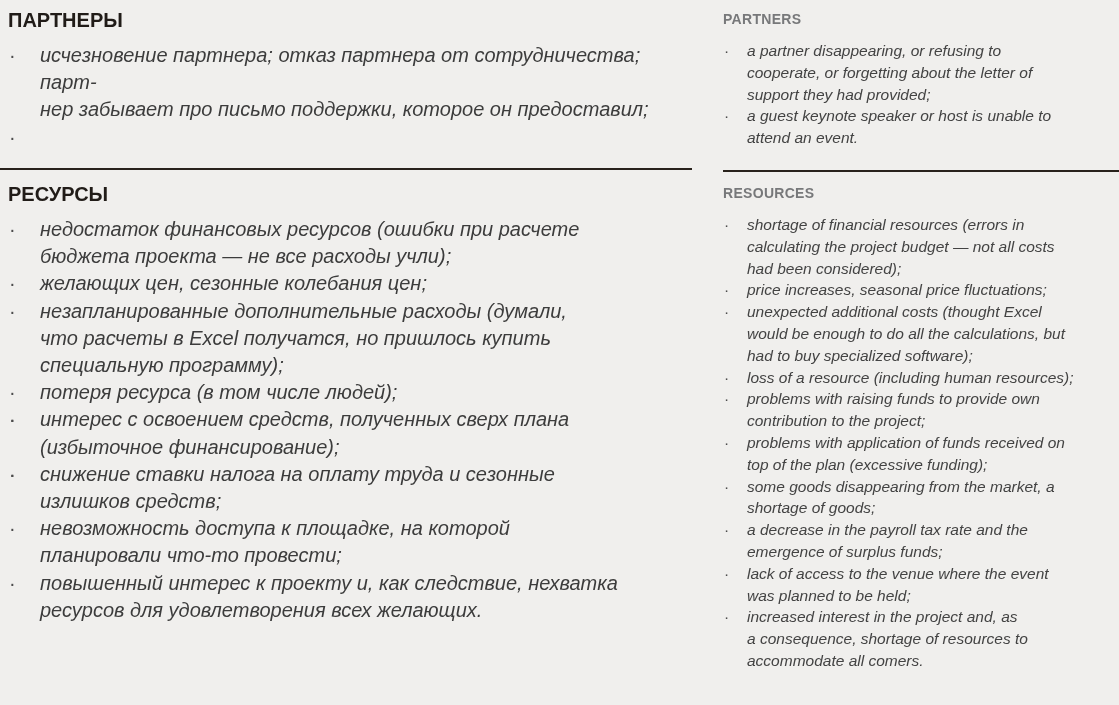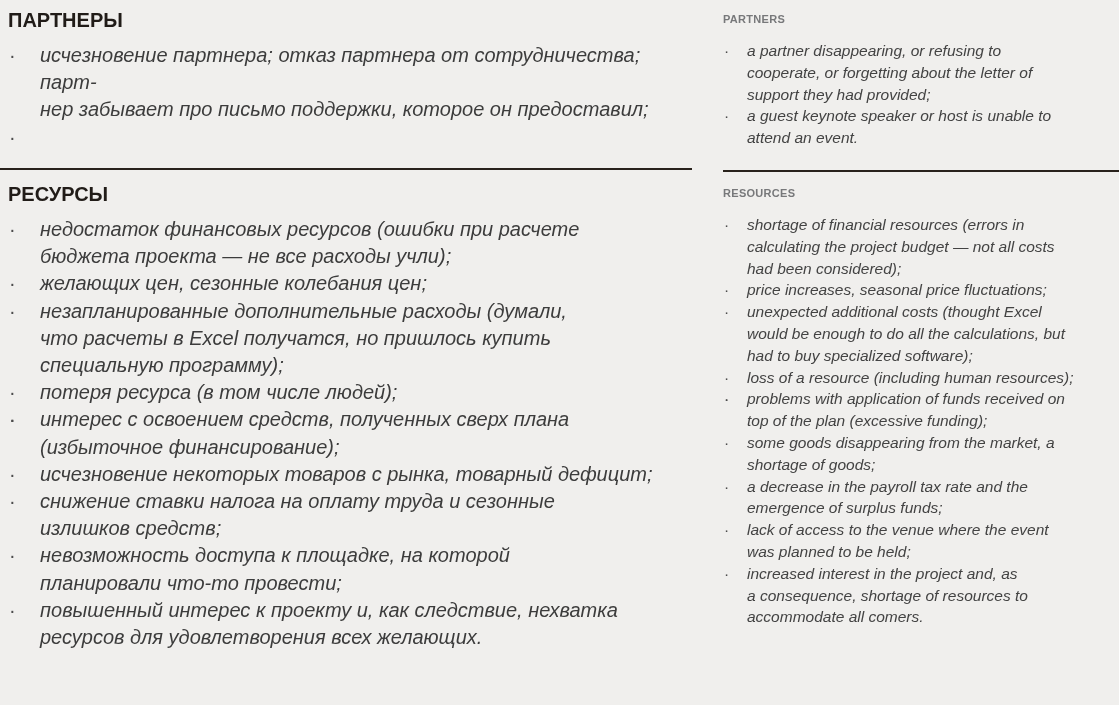--- a/index.html
+++ b/index.html
@@ -32,21 +32,21 @@
   .col-en .divider { width: 100%; }
 
   h2 { margin: 0; padding: 0; font-weight: bold; }
   .ru-heading {
     font-size: 20px;
     line-height: 24px;
     color: #211c18;
     margin: 2px 0 10px 0;
   }
   .en-heading {
-    font-size: 11px;
+    font-size: 14px;
     line-height: 18px;
     color: #77787a;
     letter-spacing: 0.3px;
     margin: 4px 0 12px 0;
   }
 
   ul.list { list-style: none; margin: 0; padding: 0; }
   ul.list li { position: relative; }
 
   .col-ru ul.list li {
@@ -90,21 +90,21 @@
         <li><span class="bullet">·</span><span class="txt">недостаток финансовых ресурсов (ошибки при расчете
 бюджета проекта — не все расходы учли);</span></li>
         <li><span class="bullet">·</span><span class="txt">желающих цен, сезонные колебания цен;</span></li>
         <li><span class="bullet">·</span><span class="txt">незапланированные дополнительные расходы (думали,
 что расчеты в Excel получатся, но пришлось купить
 специальную программу);</span></li>
         <li><span class="bullet">·</span><span class="txt">потеря ресурса (в том числе людей);</span></li>
         <li><span class="bullet">·</span></li>
         <li><span class="bullet">·</span><span class="txt">интерес с освоением средств, полученных сверх плана
 (избыточное финансирование);</span></li>
-        <li><span class="bullet">·</span><span class="txt">исчезновение некоторых товаров с рынка, товарный дефицит;</span></li>
+        <li><span class="bullet">·</span></li>
         <li><span class="bullet">·</span><span class="txt">снижение ставки налога на оплату труда и сезонные
 излишков средств;</span></li>
         <li><span class="bullet">·</span><span class="txt">невозможность доступа к площадке, на которой
 планировали что-то провести;</span></li>
         <li><span class="bullet">·</span><span class="txt">повышенный интерес к проекту и, как следствие, нехватка
 ресурсов для удовлетворения всех желающих.</span></li>
       </ul>
     </section>
   </div>
 
@@ -124,21 +124,22 @@
       <h2 class="en-heading">RESOURCES</h2>
       <ul class="list">
         <li><span class="bullet">·</span><span class="txt">shortage of financial resources (errors in
 calculating the project budget — not all costs
 had been considered);</span></li>
         <li><span class="bullet">·</span><span class="txt">price increases, seasonal price fluctuations;</span></li>
         <li><span class="bullet">·</span><span class="txt">unexpected additional costs (thought Excel
 would be enough to do all the calculations, but
 had to buy specialized software);</span></li>
         <li><span class="bullet">·</span><span class="txt">loss of a resource (including human resources);</span></li>
-        <li><span class="bullet">·</span></li>
+        <li><span class="bullet">·</span><span class="txt">problems with raising funds to provide own
+contribution to the project;</span></li>
         <li><span class="bullet">·</span><span class="txt">problems with application of funds received on
 top of the plan (excessive funding);</span></li>
         <li><span class="bullet">·</span><span class="txt">some goods disappearing from the market, a
 shortage of goods;</span></li>
         <li><span class="bullet">·</span><span class="txt">a decrease in the payroll tax rate and the
 emergence of surplus funds;</span></li>
         <li><span class="bullet">·</span><span class="txt">lack of access to the venue where the event
 was planned to be held;</span></li>
         <li><span class="bullet">·</span><span class="txt">increased interest in the project and, as
 a consequence, shortage of resources to

